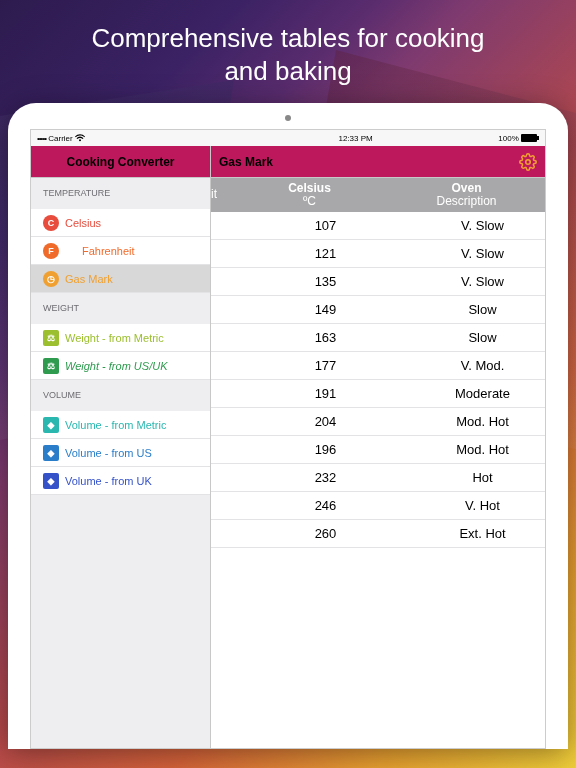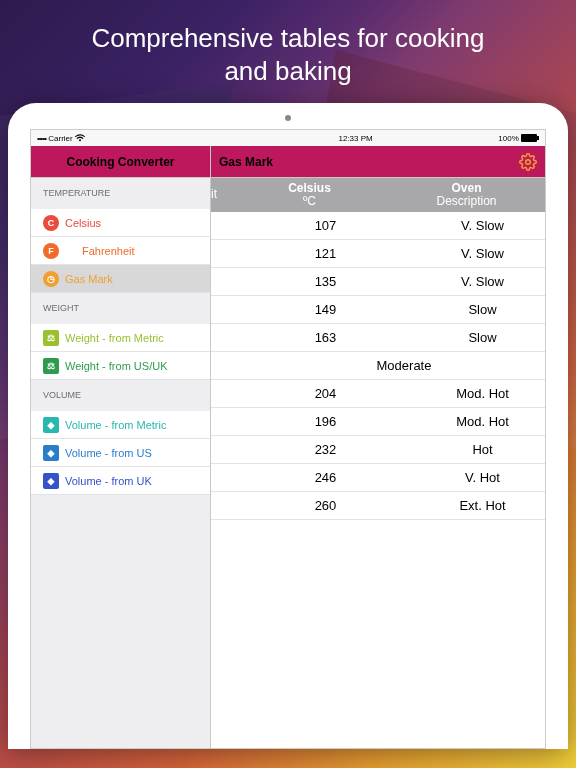--- a/index.html
+++ b/index.html
@@ -116,21 +116,21 @@
             <span class="ic" style="background: rgb(240, 160, 48);">◷</span>
             <span style="color: rgb(240, 160, 48);">Gas Mark</span>
           </div>
           <div class="section-h">WEIGHT</div>
           <div class="row">
             <span class="ic sq" style="background: rgb(155, 191, 46);">⚖</span>
             <span style="color: rgb(155, 191, 46);">Weight - from Metric</span>
           </div>
           <div class="row">
             <span class="ic sq" style="background: rgb(46, 155, 79);">⚖</span>
-            <span style="color: rgb(46, 155, 79);">Weight - from US/UK</span>
+            <span style="color: rgb(46, 155, 79); font-style: italic;">Weight - from US/UK</span>
           </div>
           <div class="section-h">VOLUME</div>
           <div class="row">
             <span class="ic sq" style="background: rgb(42, 183, 176);">◆</span>
             <span style="color: rgb(42, 183, 176);">Volume - from Metric</span>
           </div>
           <div class="row">
             <span class="ic sq" style="background: rgb(42, 126, 201);">◆</span>
             <span style="color: rgb(42, 126, 201);">Volume - from US</span>
           </div>
@@ -175,20 +175,26 @@
               <div class="td">149</div>
               <div class="td">Slow</div>
             </div>
             <div class="tr">
               <div class="td td0"></div>
               <div class="td">163</div>
               <div class="td">Slow</div>
             </div>
             <div class="tr">
               <div class="td td0"></div>
+              <div class="td">177</div>
+              <div class="td">V. Mod.</div>
+            </div>
+            <div class="tr">
+              <div class="td td0"></div>
+              <div class="td">191</div>
               <div class="td">Moderate</div>
             </div>
             <div class="tr">
               <div class="td td0"></div>
               <div class="td">204</div>
               <div class="td">Mod. Hot</div>
             </div>
             <div class="tr">
               <div class="td td0"></div>
               <div class="td">196</div>

